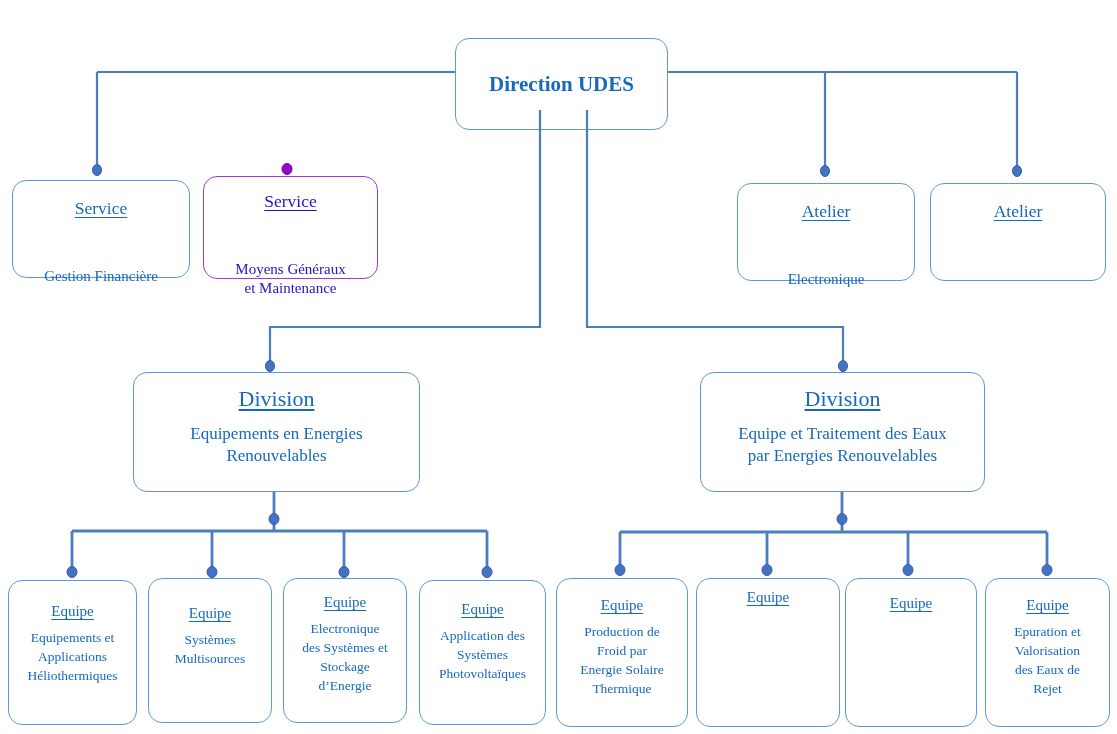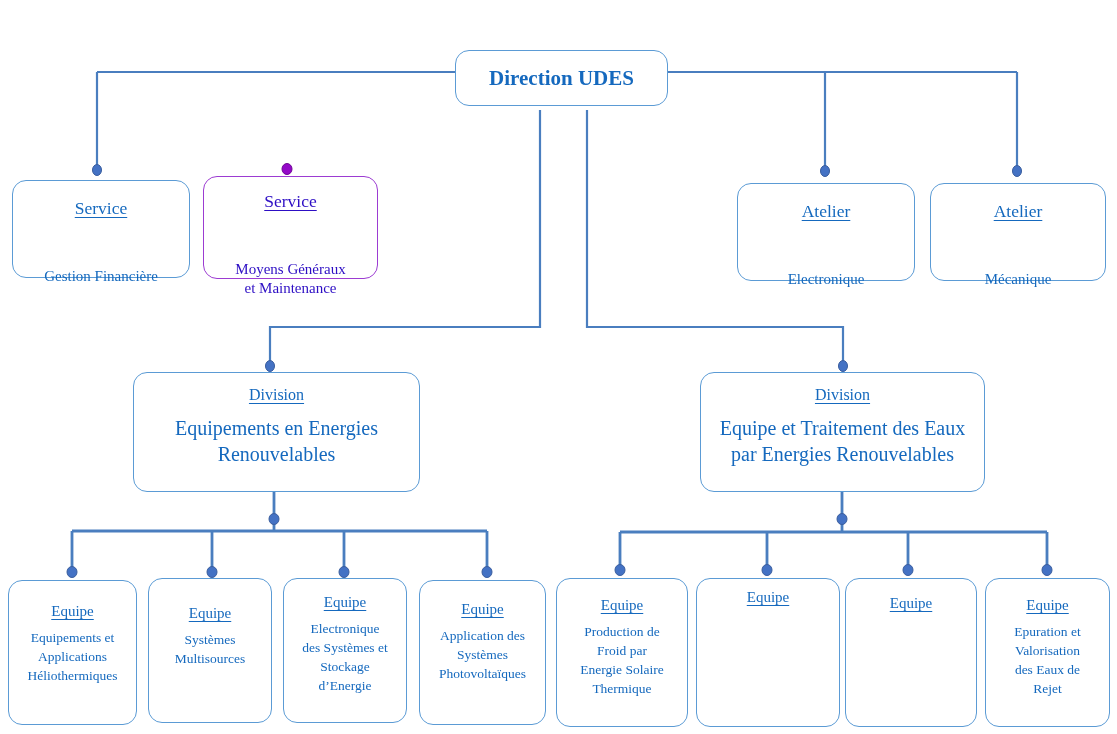--- a/index.html
+++ b/index.html
@@ -10,34 +10,34 @@
   svg.wires{position:absolute;left:0;top:0;z-index:3;pointer-events:none;}
   .node{
     position:absolute;z-index:2;box-sizing:border-box;background:#fff;
     border:1.7px solid #5B9BD5;border-radius:14px;text-align:center;color:#1569BE;
   }
   .node .heading{
     font-weight:normal;text-decoration:underline;text-underline-offset:3px;
   }
   .node .body{white-space:pre-line;}
   
-  .root{left:455px;top:50px;width:213px;height:56px;display:flex;align-items:center;justify-content:center;}
+  .root{left:455px;top:38px;width:213px;height:92px;display:flex;align-items:center;justify-content:center;}
   .root .title{font-size:21px;font-weight:bold;}
   
   .lvl2{padding-top:17px;}
   .lvl2 .heading{font-size:17.5px;margin-bottom:13px;}
   .lvl2 .body{font-size:15px;line-height:1.25;padding:0 8px;margin-top:48px;}
   .svc1{left:12px;top:180px;width:178px;height:98px;}
   .svc2{left:203px;top:176px;width:175px;height:103px;border-color:#9C3BD2;color:#2D0EC4;padding-top:14px;}
   .at1{left:737px;top:183px;width:178px;height:98px;}
   .at2{left:930px;top:183px;width:176px;height:98px;}
   
   .division{padding-top:13px;}
-  .division .heading{font-size:16px;margin-bottom:11px;}
-  .division .body{font-size:20px;line-height:1.3;padding:0 10px;}
+  .division .heading{font-size:22px;margin-bottom:11px;}
+  .division .body{font-size:17px;line-height:1.3;padding:0 10px;}
   .div1{left:133px;top:372px;width:287px;height:120px;}
   .div2{left:700px;top:372px;width:285px;height:120px;}
   
   .team{padding-top:15px;}
   .team .heading{font-size:15px;margin-bottom:8px;}
   .team .body{font-size:13.5px;line-height:1.42;padding:0 4px;}
   .t1{left:8px;top:580px;width:129px;height:145px;padding-top:22px;}
   .t2{left:148px;top:578px;width:124px;height:145px;padding-top:26px;}
   .t3{left:283px;top:578px;width:124px;height:145px;}
   .t4{left:419px;top:580px;width:127px;height:145px;padding-top:20px;}
@@ -117,21 +117,20 @@
 et Maintenance</div>
   </div>
 
   <div class="node lvl2 at1">
     <div class="heading">Atelier</div>
     <div class="body">Electronique</div>
   </div>
 
   <div class="node lvl2 at2">
     <div class="heading">Atelier</div>
-    <div class="body">Mécanique</div>
   </div>
 
   <div class="node division div1">
     <div class="heading">Division</div>
     <div class="body">Equipements en Energies
 Renouvelables</div>
   </div>
 
   <div class="node division div2">
     <div class="heading">Division</div>

